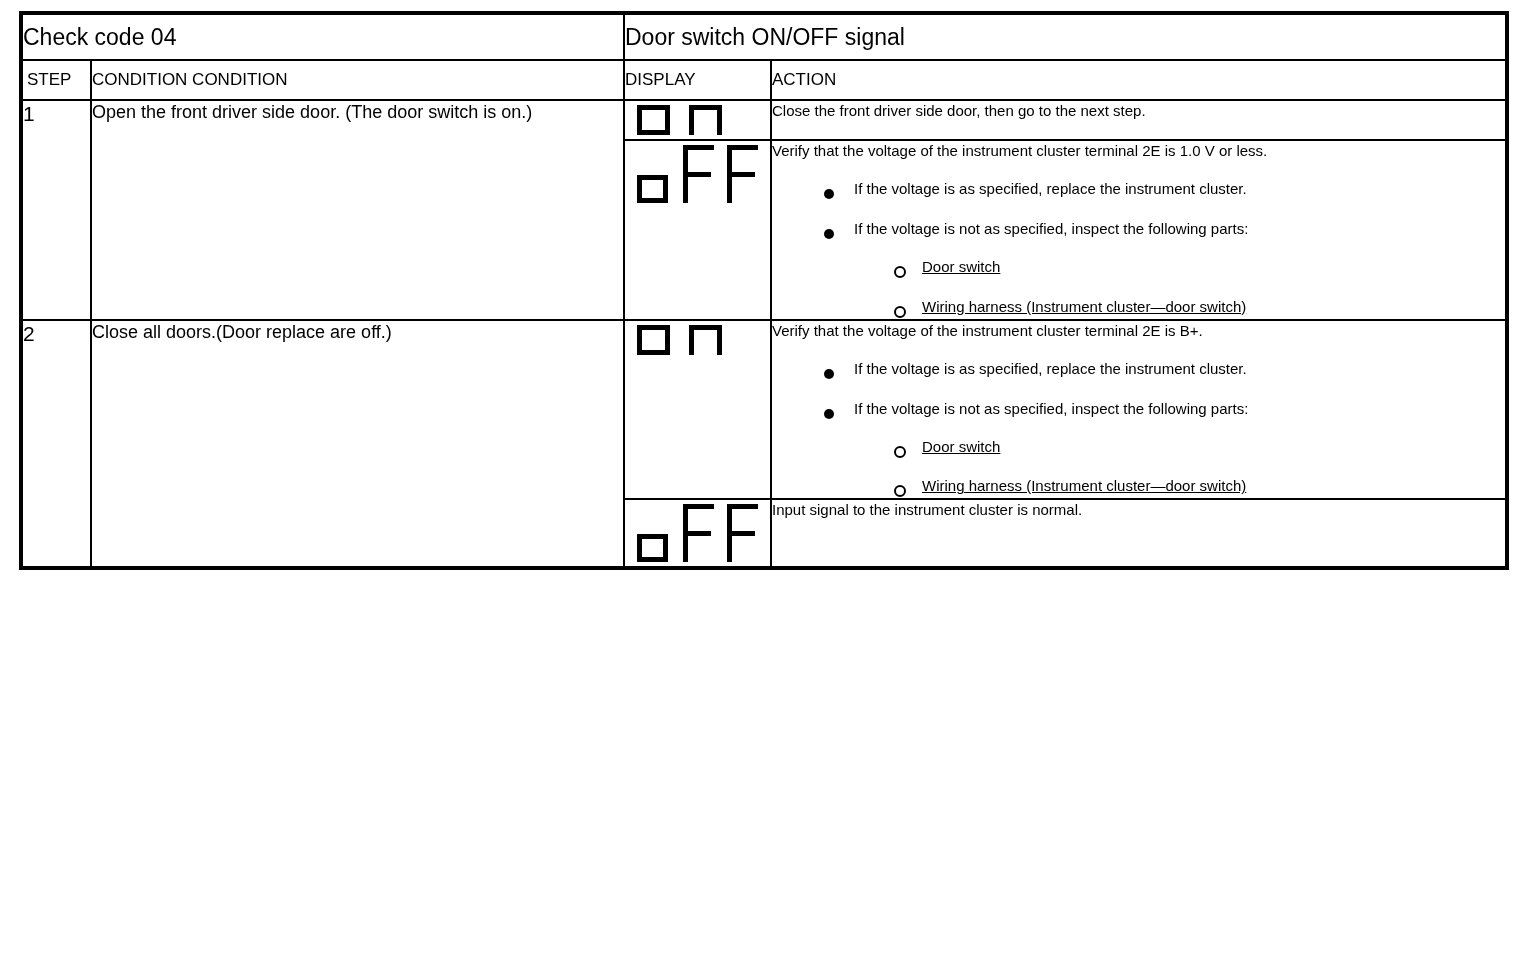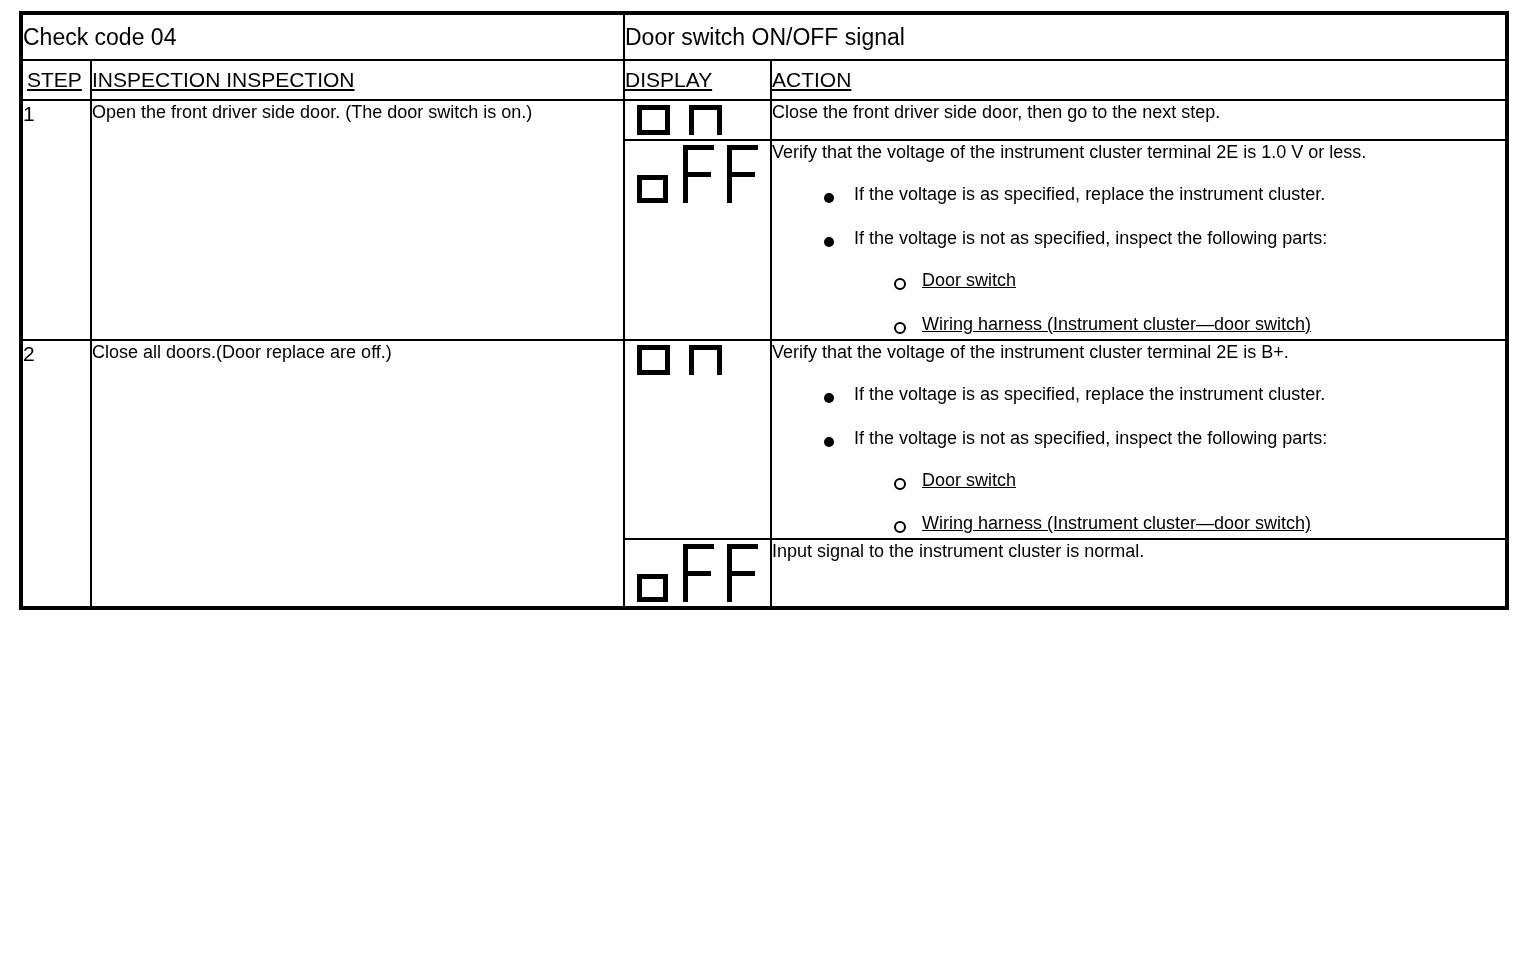--- a/index.html
+++ b/index.html
@@ -49,42 +49,41 @@
     text-align: center;
     font-weight: bold;
     font-size: 23px;
     height: 44px;
     line-height: 44px;
     padding: 0 4px;
   }
   .col-head {
     text-align: center;
     font-weight: bold;
-    font-size: 21px;
+    font-size: 17px;
     height: 38px;
     line-height: 38px;
     padding: 0 2px;
     white-space: nowrap;
-    text-decoration: underline;
   }
   .col-head.left-tight { text-align: left; padding-left: 4px; }
 
   
   .cell-step {
     font-size: 21px;
     padding: 6px 0 0 6px;
     line-height: 1.25;
   }
   .cell-cond {
     font-size: 18px;
     padding: 8px 10px 8px 10px;
     line-height: 1.33;
   }
   .cell-action {
-    font-size: 18px;
+    font-size: 15px;
     padding: 8px 12px 10px 9px;
     line-height: 1.33;
   }
   .cell-display {
     padding: 0;
     vertical-align: middle;
     text-align: left;
   }
 
   .action-lead {
@@ -162,21 +161,21 @@
     </colgroup>
     <tbody>
 
       <tr>
         <td class="grp-head" colspan="2">Check code 04</td>
         <td class="grp-head" colspan="2">Door switch ON/OFF signal</td>
       </tr>
 
       <tr>
         <td class="col-head left-tight">STEP</td>
-        <td class="col-head">INSPECTION INSPECTION</td>
+        <td class="col-head">CONDITION CONDITION</td>
         <td class="col-head">DISPLAY</td>
         <td class="col-head">ACTION</td>
       </tr>
 
       <tr>
         <td class="cell-step" rowspan="2">1</td>
         <td class="cell-cond" rowspan="2">Open the front driver side door. (The door switch is on.)</td>
 
         <td class="cell-display r1-display">
           <svg class="lcd lcd-on" viewBox="0 0 110 34">

